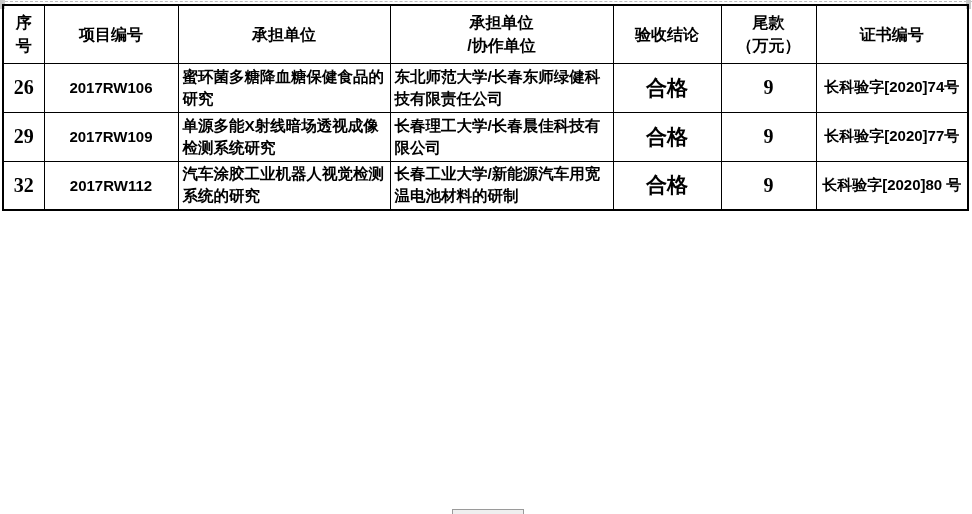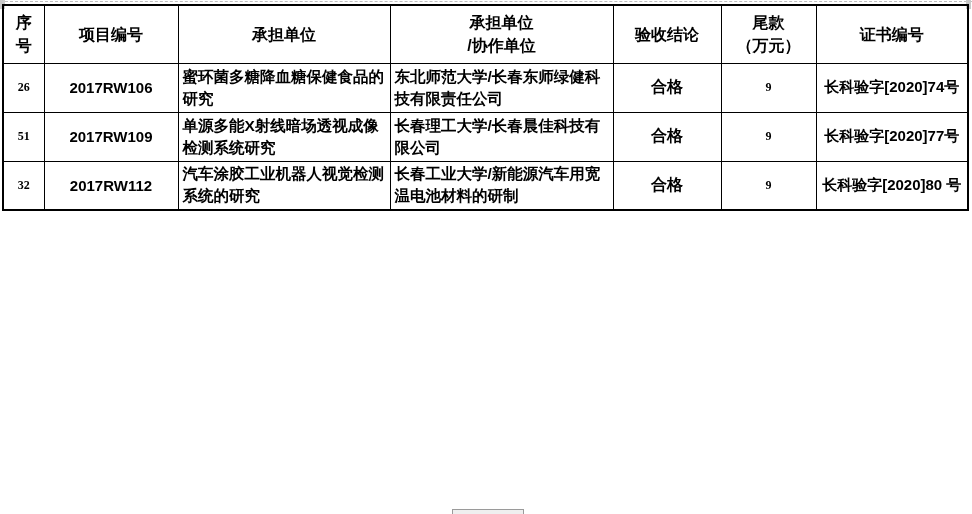--- a/index.html
+++ b/index.html
@@ -50,35 +50,35 @@
   col.c-seq    { width: 41px;  }
   col.c-code   { width: 134px; }
   col.c-name   { width: 212px; }
   col.c-org    { width: 223px; }
   col.c-result { width: 108px; }
   col.c-amount { width: 95px;  }
   col.c-cert   { width: 152px; }
 
   td.seq, td.amount {
     font-family: "Liberation Serif", "DejaVu Serif", serif;
-    font-size: 12px;
+    font-size: 20px;
     margin-left: 20px;
   }
   td.code {
     font-family: Liberation Sans, sans-serif;
     font-size: 15px;
     letter-spacing: 0;
   }
   td.name, td.org {
     text-align: left;
     font-size: 15.5px;
     line-height: 22px;
     padding: 1px 2px 1px 4px;
   }
-  td.result { font-size: 16px; }
+  td.result { font-size: 21px; }
   td.cert   { font-size: 15px; }
 
   
   .footer-stub {
     position: absolute; left: 452px; top: 509px;
     width: 72px; height: 12px;
     border: 1px solid #9a9a9a;
     background: #efefef;
   }
 </style>
@@ -119,21 +119,21 @@
       <tr>
         <td class="seq">26</td>
         <td class="code">2017RW106</td>
         <td class="name">蜜环菌多糖降血糖保健食品的研究</td>
         <td class="org">东北师范大学/长春东师绿健科技有限责任公司</td>
         <td class="result">合格</td>
         <td class="amount">9</td>
         <td class="cert">长科验字[2020]74号</td>
       </tr>
       <tr>
-        <td class="seq">51</td>
+        <td class="seq">29</td>
         <td class="code">2017RW109</td>
         <td class="name">单源多能X射线暗场透视成像检测系统研究</td>
         <td class="org">长春理工大学/长春晨佳科技有限公司</td>
         <td class="result">合格</td>
         <td class="amount">9</td>
         <td class="cert">长科验字[2020]77号</td>
       </tr>
       <tr>
         <td class="seq">32</td>
         <td class="code">2017RW112</td>

